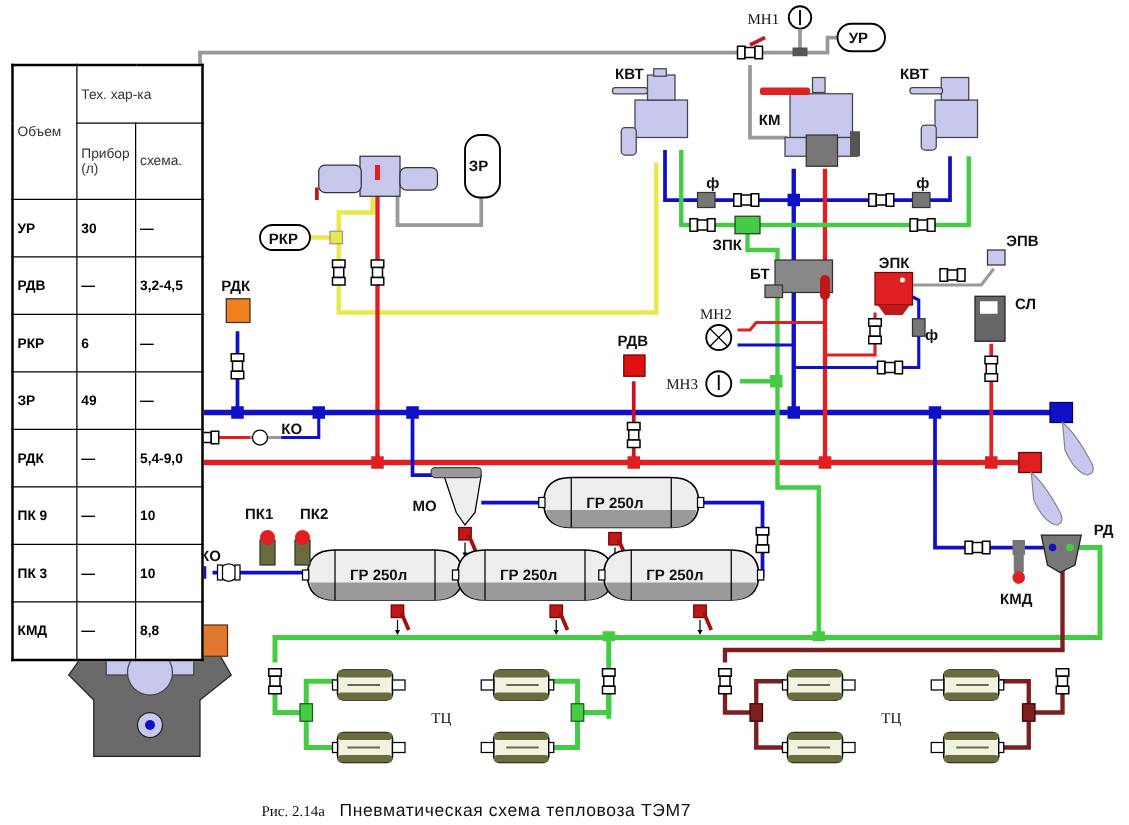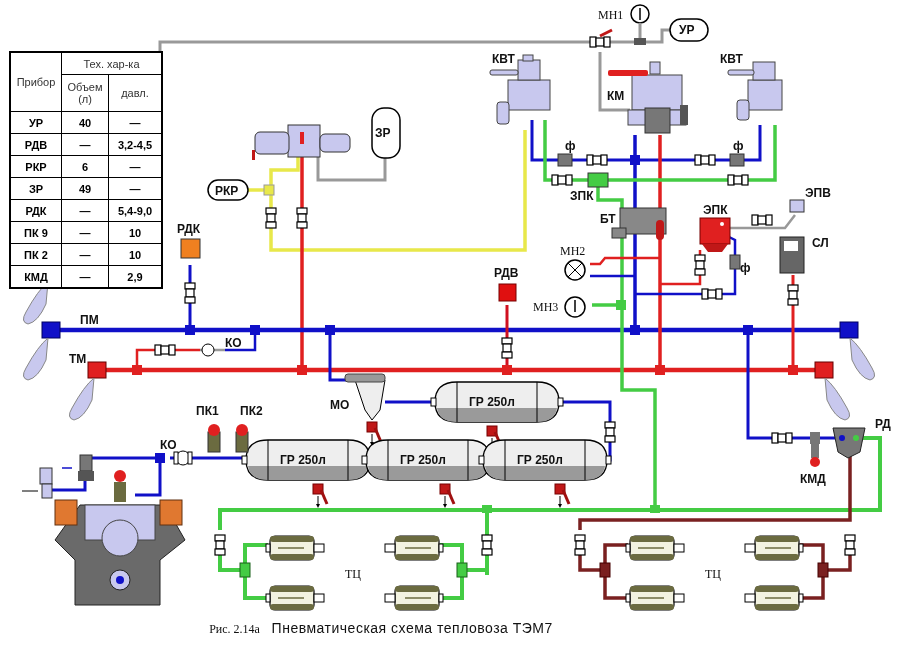--- a/index.html
+++ b/index.html
@@ -2,27 +2,27 @@
 <html><head>
 <meta charset="utf-8">
 <style>
   html,body{margin:0;padding:0;background:#fff;}
   body{width:903px;height:660px;position:relative;overflow:hidden;font-family:"Liberation Sans",sans-serif;}
   #scheme{position:absolute;left:0;top:0;}
   .lbl{font-family:"Liberation Sans",sans-serif;font-weight:bold;font-size:12px;fill:#111;}
   .lbl-serif{font-family:"Liberation Serif",serif;font-size:12px;fill:#111;}
   .tank-lbl{font-family:"Liberation Sans",sans-serif;font-weight:bold;font-size:12px;fill:#111;}
   #spec-table{position:absolute;left:9px;top:51px;border-collapse:collapse;font-size:11px;background:#fff;}
-  #spec-table td,#spec-table th{border:1px solid #000;padding:4px 3px;text-align:center;height:13px;line-height:12px;}
+  #spec-table td,#spec-table th{border:1px solid #000;padding:16px 3px;text-align:left;height:13px;line-height:12px;}
   #spec-table th{font-weight:normal;color:#333;}
   #spec-table td.dev{font-weight:bold;width:44px;}
   #spec-table td.v{font-weight:bold;width:40px;}
   #spec-table td.p{font-weight:bold;width:46px;}
   #spec-table{border:2px solid #000;}
-  #caption{position:absolute;left:0;width:762px;top:620px;text-align:center;font-size:14px;color:#111;}
+  #caption{position:absolute;left:0;width:762px;top:640px;text-align:center;font-size:14px;color:#111;}
   #caption .pre{font-family:"Liberation Serif",serif;font-size:12px;}
   #caption .main{font-family:"Liberation Sans",sans-serif;letter-spacing:0.5px;}
 </style>
 </head>
 <body>
 
 <svg id="scheme" width="903" height="660" viewBox="0 0 903 660">
   <defs>
     <g id="valve-v">
       <rect x="-5" y="-10" width="10" height="6" fill="#fff" stroke="#000" stroke-width="1.2"></rect>
@@ -433,30 +433,30 @@
   <g fill="#44cc44">
     <rect x="650" y="505" width="10" height="8"></rect>
     <rect x="482" y="505" width="10" height="8"></rect>
     <rect x="616" y="300" width="10" height="10"></rect>
   </g>
 </svg>
 
 <table id="spec-table">
   <tbody>
       <tr>
-    <th rowspan="2">Прибор</th>
+    <th rowspan="2">Объем</th>
     <th colspan="2">Тех. хар-ка</th>
   </tr>
   <tr>
-    <th style="height:28px">Объем (л)</th>
-    <th>давл.</th>
+    <th style="height:28px">Прибор (л)</th>
+    <th>схема.</th>
   </tr>
   <tr>
         <td class="dev">УР</td>
-        <td class="v">40</td>
+        <td class="v">30</td>
         <td class="p">—</td>
       </tr>
   <tr>
         <td class="dev">РДВ</td>
         <td class="v">—</td>
         <td class="p">3,2-4,5</td>
       </tr>
   <tr>
         <td class="dev">РКР</td>
         <td class="v">6</td>
@@ -471,28 +471,28 @@
         <td class="dev">РДК</td>
         <td class="v">—</td>
         <td class="p">5,4-9,0</td>
       </tr>
   <tr>
         <td class="dev">ПК 9</td>
         <td class="v">—</td>
         <td class="p">10</td>
       </tr>
   <tr>
-        <td class="dev">ПК 2</td>
+        <td class="dev">ПК 3</td>
         <td class="v">—</td>
         <td class="p">10</td>
       </tr>
   <tr>
         <td class="dev">КМД</td>
         <td class="v">—</td>
-        <td class="p">2,9</td>
+        <td class="p">8,8</td>
       </tr>
 </tbody>
   </table>
 
 <div id="caption">
   <span class="pre">Рис. 2.14а</span>
   &nbsp;
   <span class="main">Пневматическая  схема  тепловоза  ТЭМ7</span>
 </div>
 

